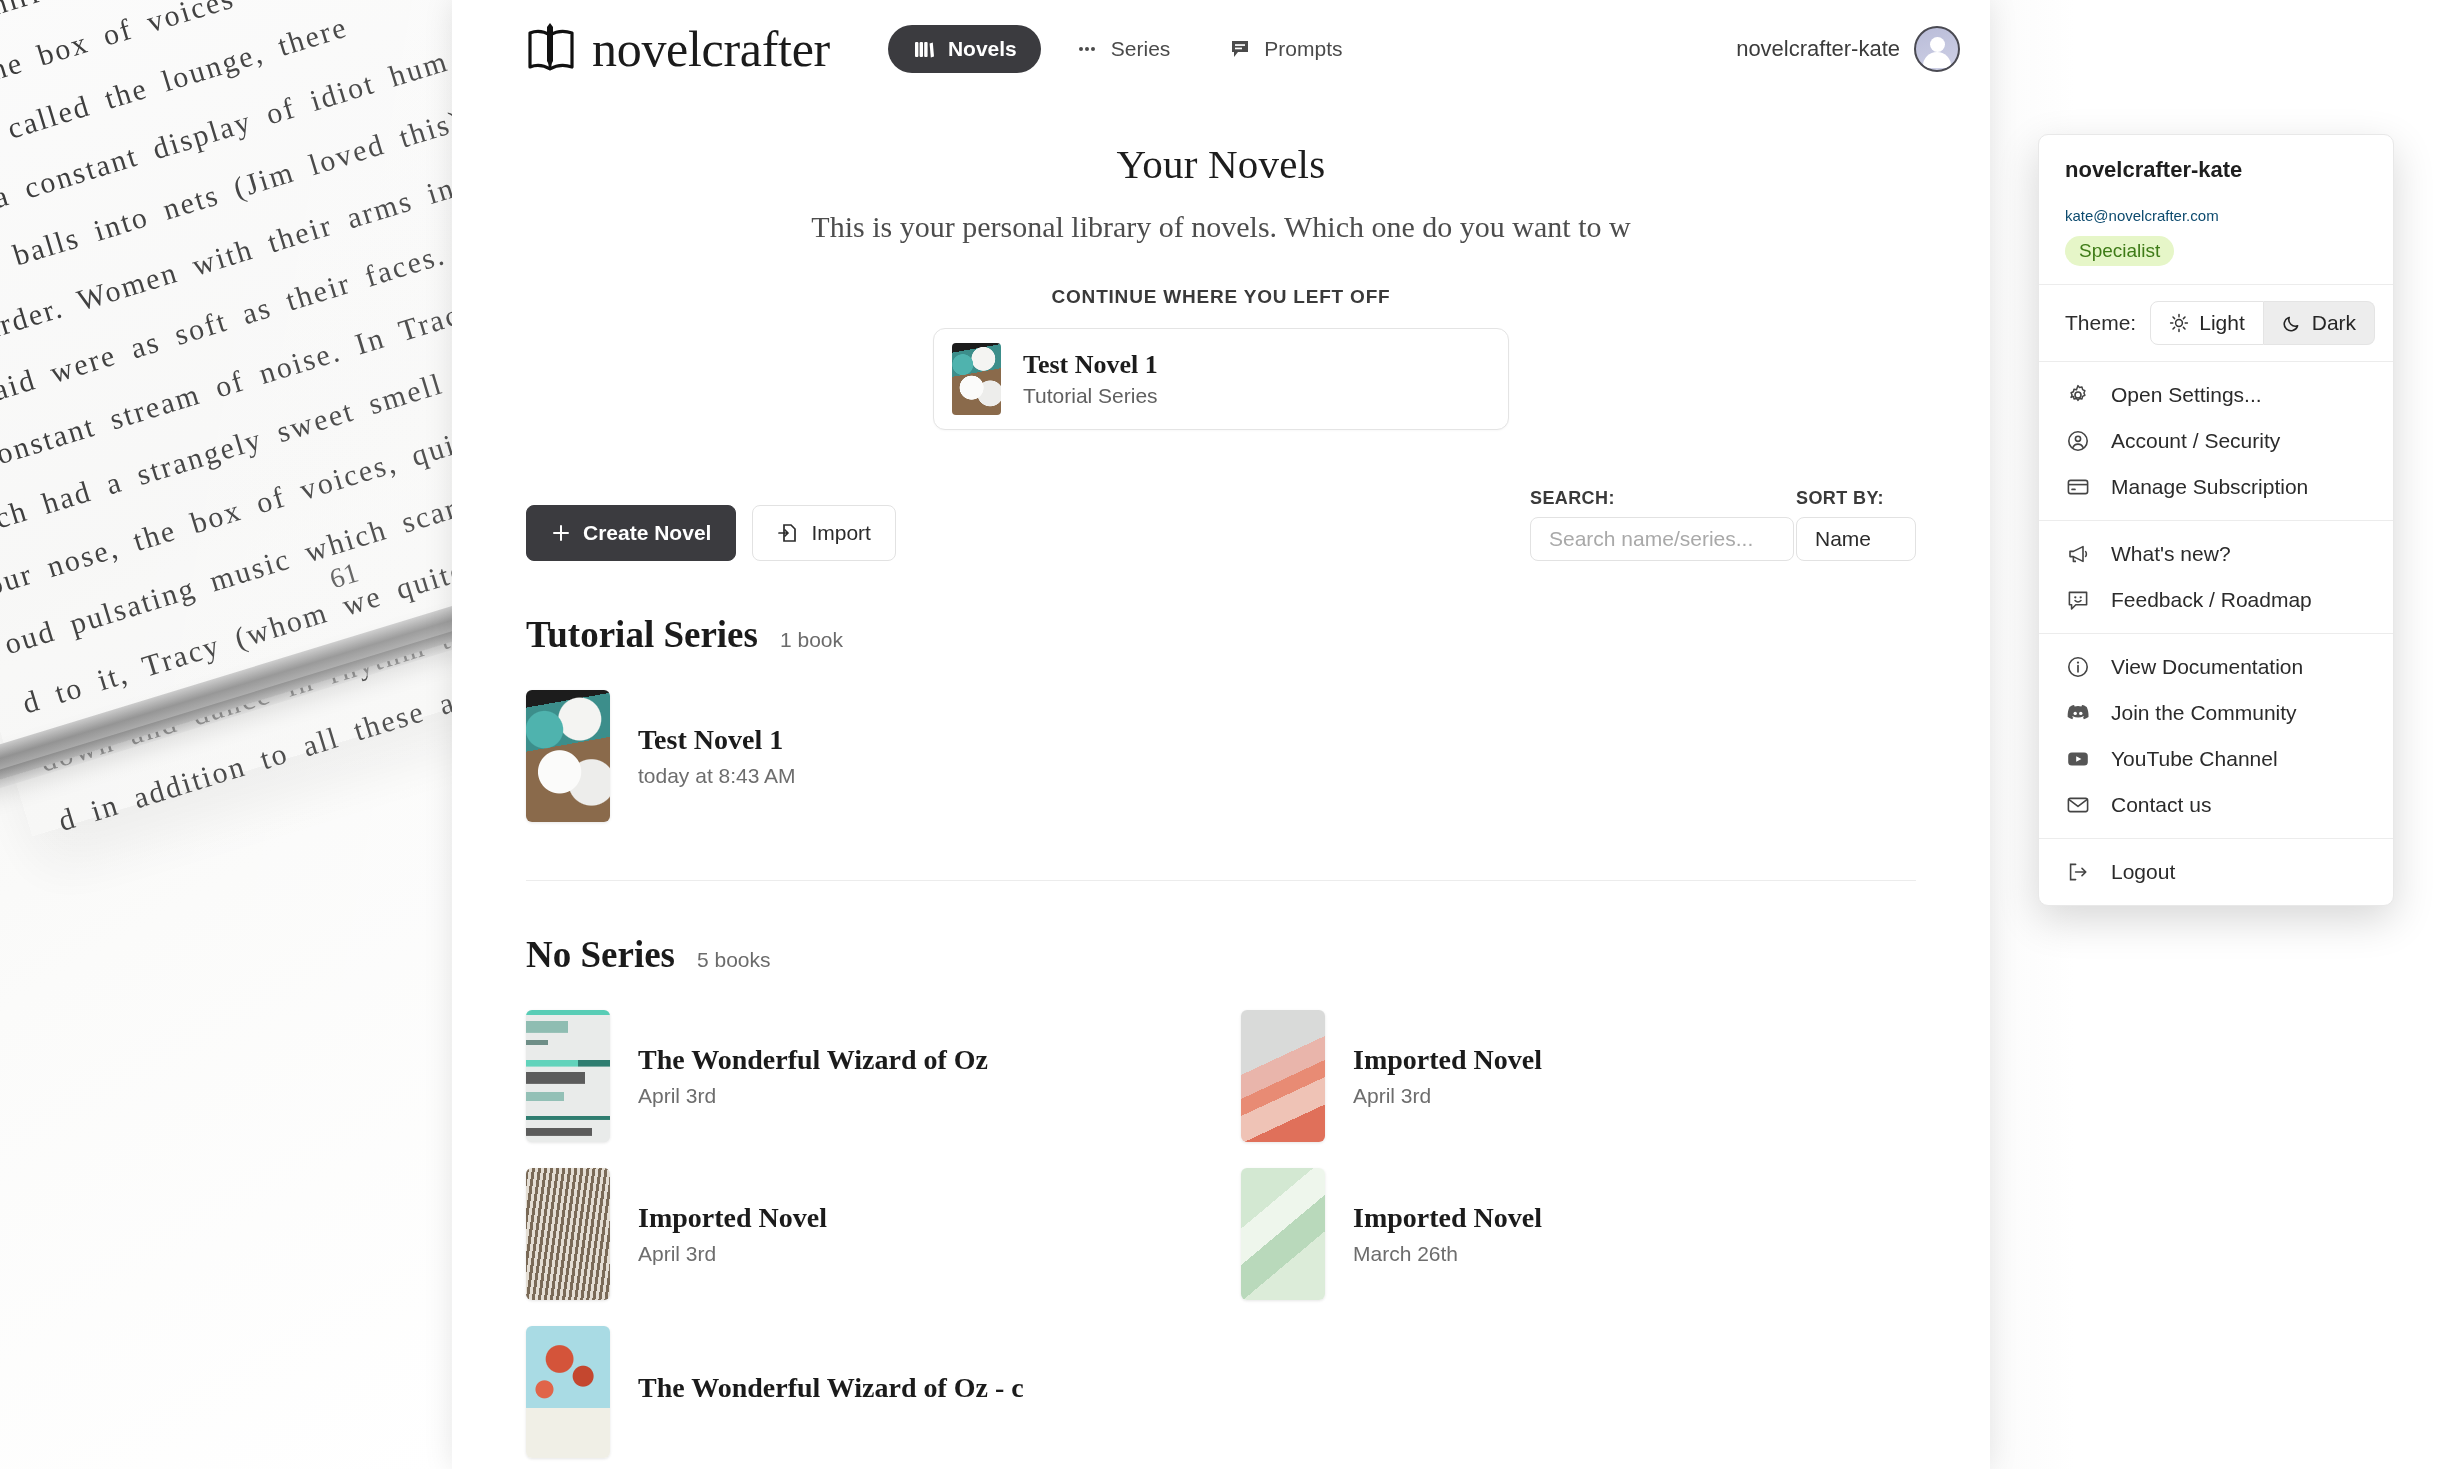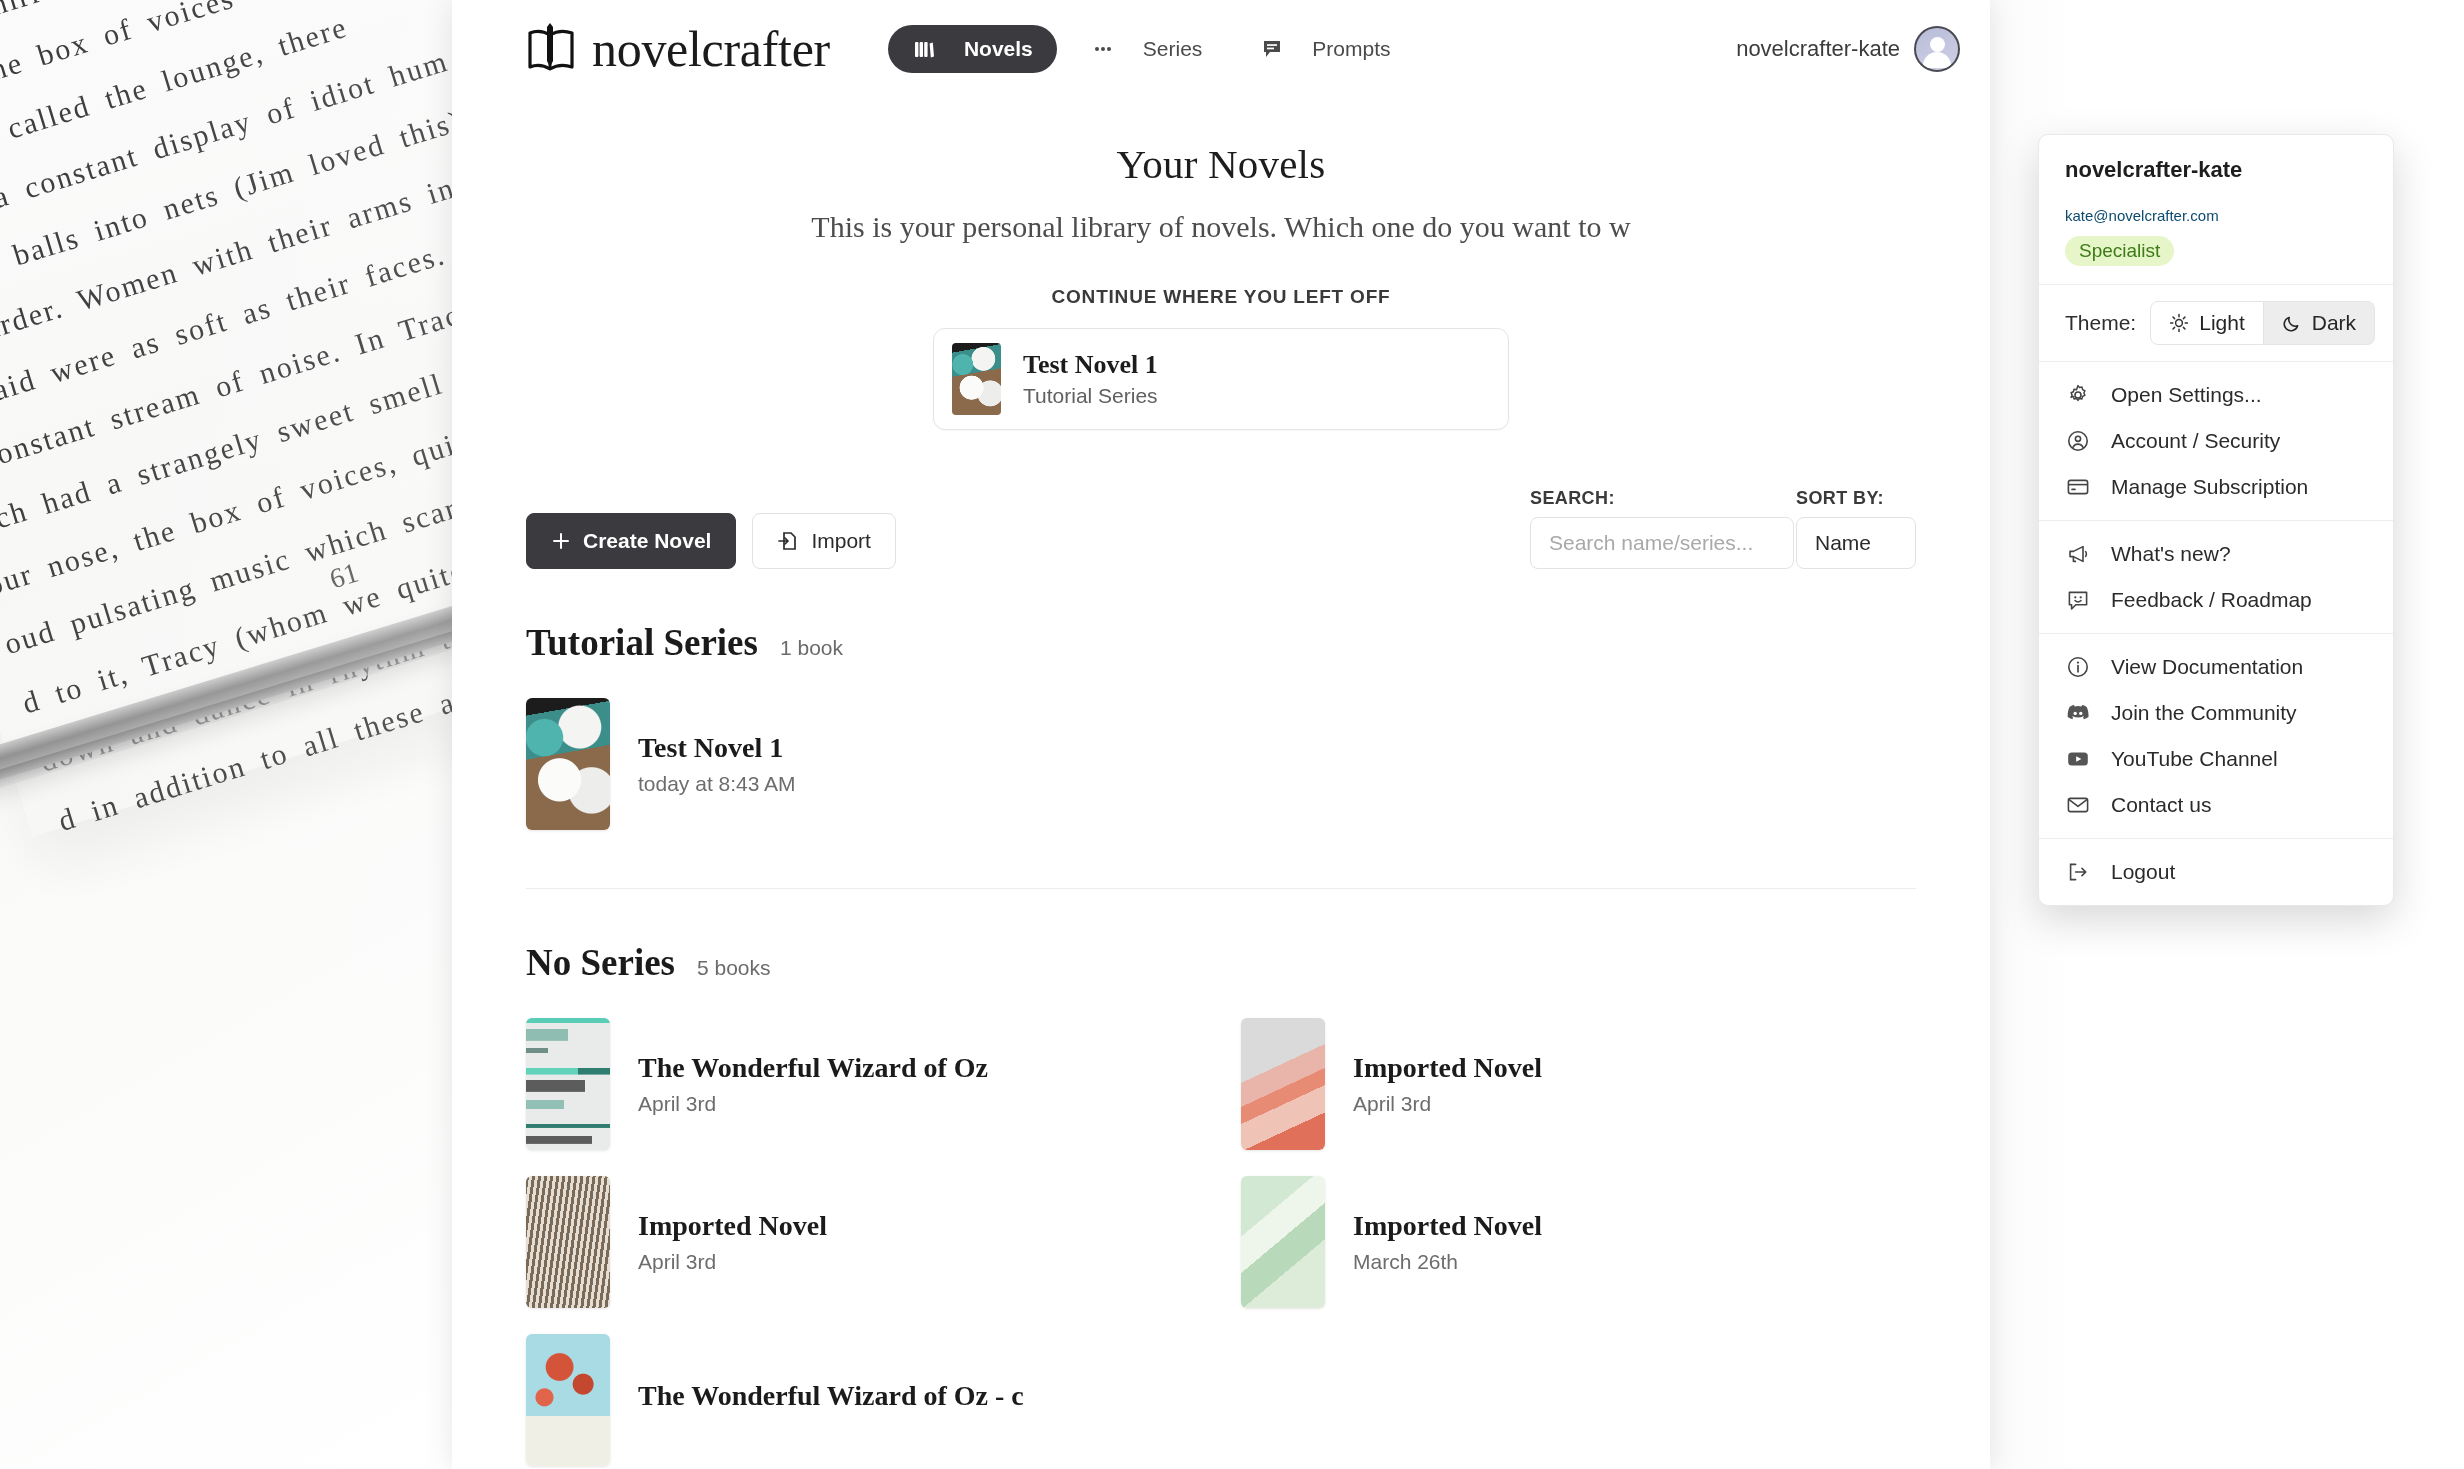--- a/index.html
+++ b/index.html
@@ -87,21 +87,21 @@
   }
   .brand { display: flex; align-items: center; gap: 16px; }
   .brand-mark { width: 50px; height: 56px; display:block; }
   .brand-name {
     font-family: "Liberation Serif", serif;
     font-size: 50px; font-weight: 400; color: #1b1b1b;
     letter-spacing: -.3px;
   }
   .nav { display: flex; align-items: center; gap: 10px; margin-left: 58px; }
   .nav-item {
-    display: flex; align-items: center; gap: 28px;
+    display: flex; align-items: center; gap: 12px;
     padding: 12px 24px; border-radius: 999px;
     font-size: 21px; color: #4a4a4a; cursor: pointer;
     white-space: nowrap;
   }
   .nav-item.active { background: #3b3b3f; color: #fff; font-weight: 600; }
   .nav-item .ico { display:flex; width:24px; height:24px; align-items:center; justify-content:center; }
   .spacer { flex: 1; }
   .user-chip { display:flex; align-items:center; gap:14px; cursor:pointer; }
   .user-name { font-size: 22px; color: #3b3b3b; }
   .avatar {
@@ -151,21 +151,21 @@
     display:flex; align-items:center; gap:12px;
     height: 56px; padding: 0 24px; border-radius: 8px;
     font-size: 21px; cursor:pointer; white-space:nowrap;
     border: 1.5px solid #e2e2e2; background:#fff; color:#2b2b2b;
   }
   .btn.primary { background:#3b3b3f; border-color:#3b3b3f; color:#fff; font-weight:600; }
   .filters { margin-left:auto; display:flex; align-items:flex-end; gap:2px; }
   .field { display:flex; flex-direction:column; gap:8px; }
   .field-label { font-size: 18px; font-weight:700; letter-spacing:.4px; color:#3a3a3a; }
   .input, .select {
-    height: 52px; border:1.5px solid #e2e2e2; border-radius:8px;
+    height: 44px; border:1.5px solid #e2e2e2; border-radius:8px;
     background:#fff; font-size: 21px; color:#2b2b2b;
     padding: 0 18px; display:flex; align-items:center;
     font-family:"Liberation Sans", sans-serif;
   }
   .input { width: 264px; }
   .input::placeholder { color:#a9a9a9; }
   .select { min-width: 120px; }
 
   
   .section { padding: 0 74px; }

